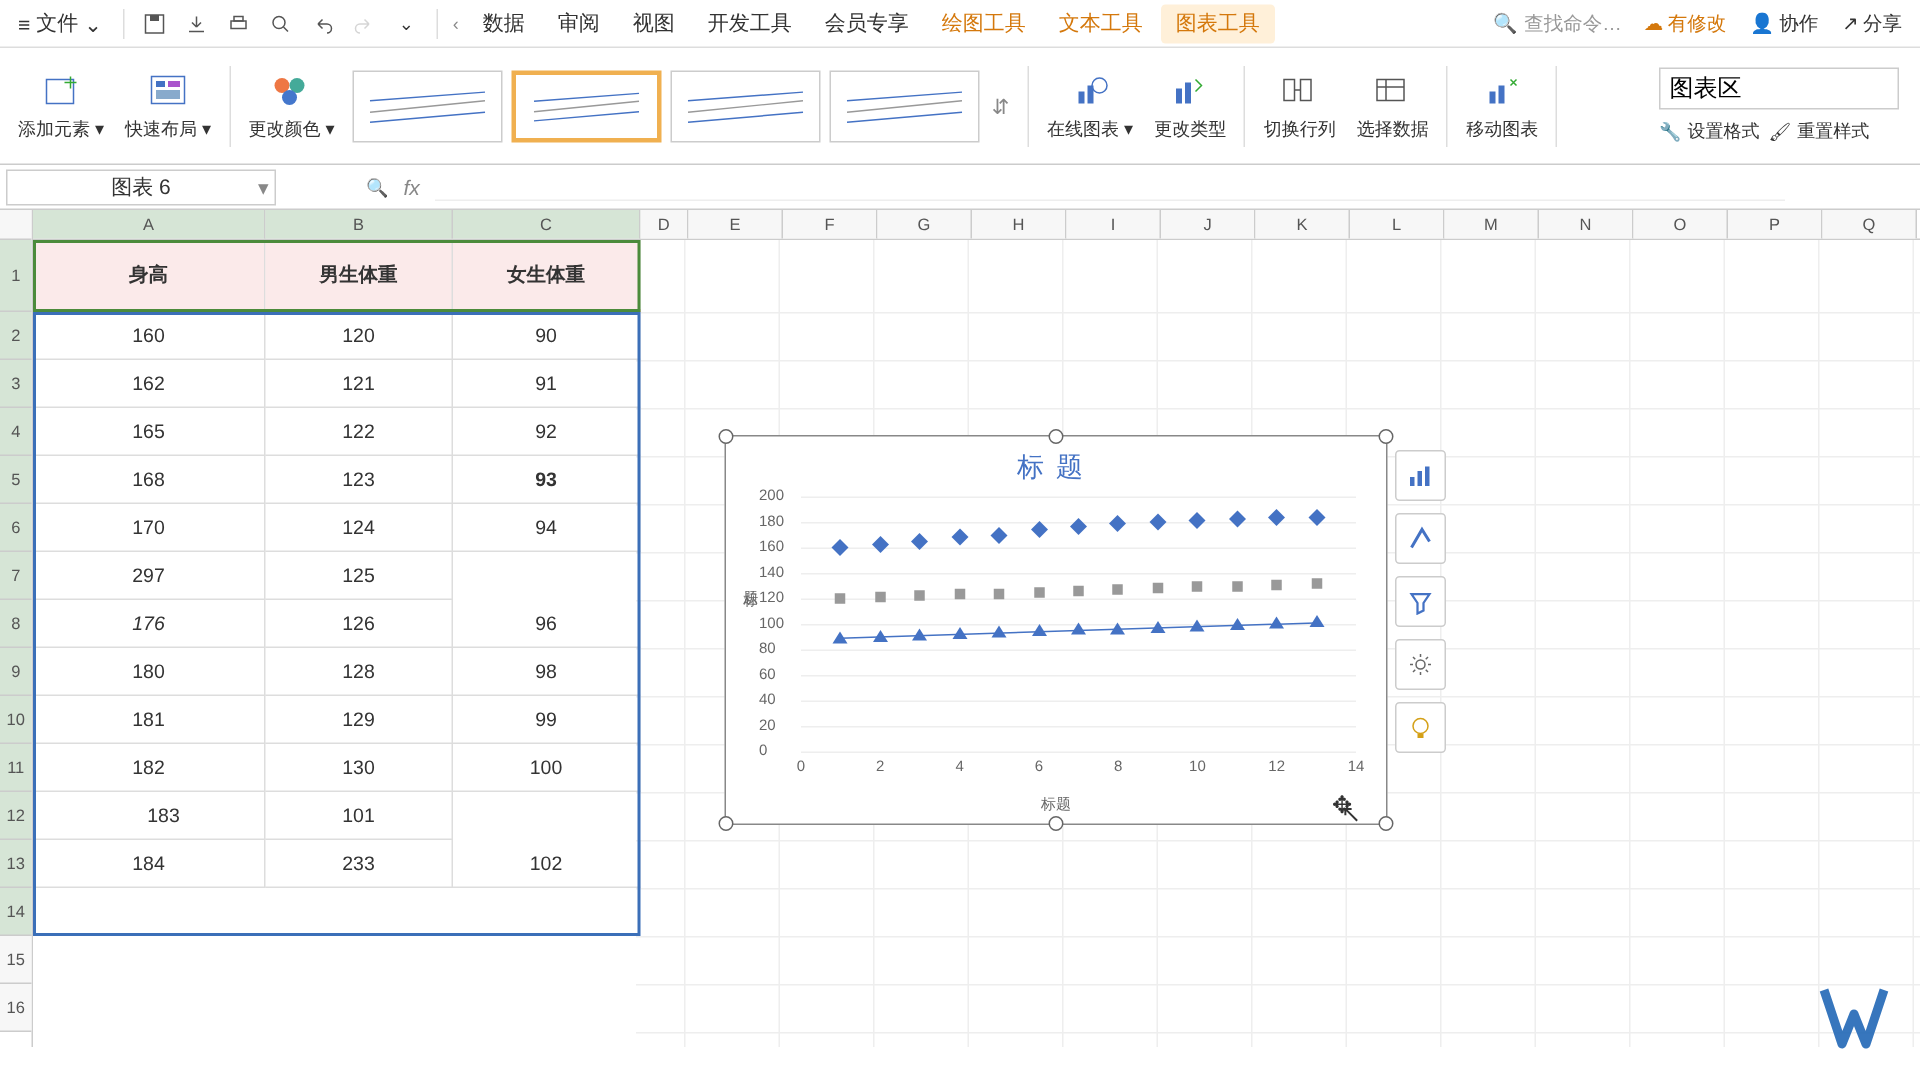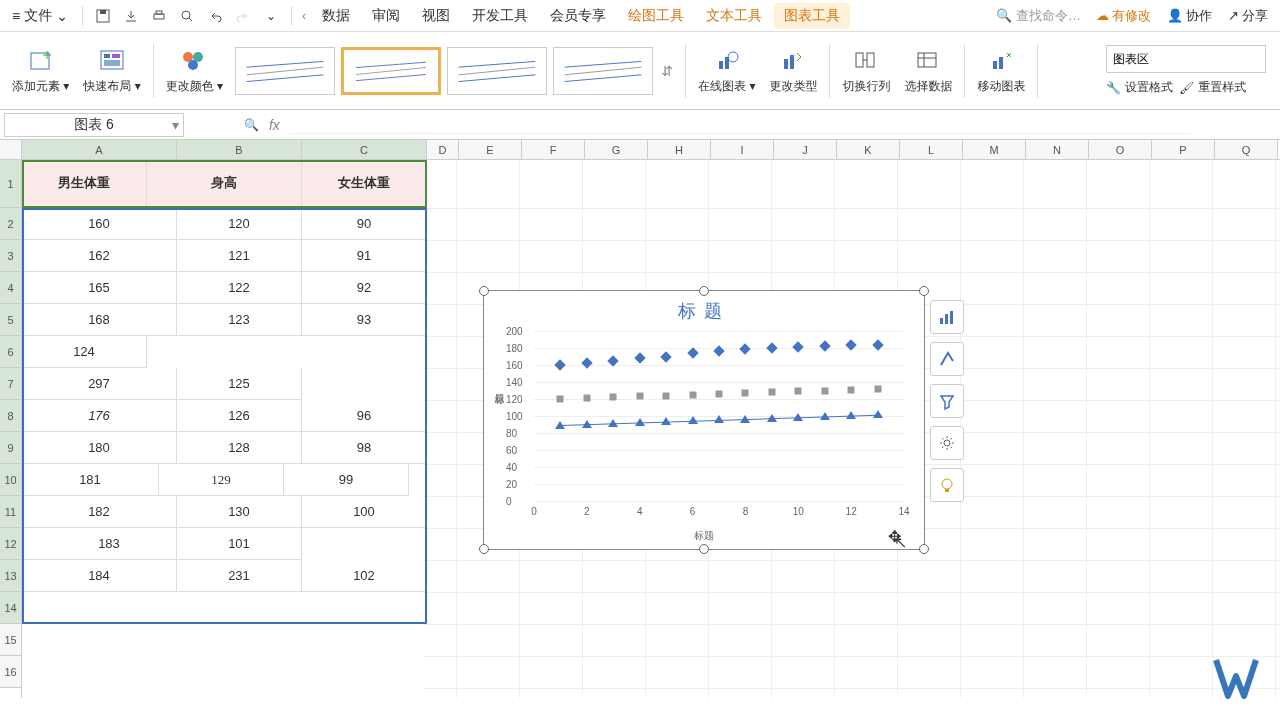--- a/index.html
+++ b/index.html
@@ -17,21 +17,21 @@
 .ribbon{height:78px;display:flex;align-items:center;border-bottom:1px solid #ccc;padding:0 6px;gap:2px;}
 .ribbon .rbtn{display:flex;flex-direction:column;align-items:center;justify-content:center;padding:4px 6px;cursor:pointer;font-size:12px;gap:2px;min-width:58px;}
 .ribbon .rbtn .ric{width:30px;height:30px;display:flex;align-items:center;justify-content:center;}
 .ribbon .vsep{width:1px;height:54px;background:#ddd;margin:0 4px;}
 .style-gallery{display:flex;gap:6px;align-items:center;padding:0 4px;}
 .style-thumb{width:100px;height:48px;border:1px solid #ccc;background:#fff;position:relative;cursor:pointer;}
 .style-thumb.sel{border:3px solid #f0b050;}
 .gallery-exp{width:16px;height:48px;display:flex;align-items:center;justify-content:center;color:#888;cursor:pointer;font-size:14px;}
 .ribbon-right{margin-left:auto;display:flex;flex-direction:column;gap:6px;padding-right:8px;}
 .ribbon-right .row{display:flex;align-items:center;gap:6px;}
-.ribbon-right input{width:160px;height:22px;border:1px solid #ccc;padding:13px 6px;font-size:12px;}
+.ribbon-right input{width:160px;height:22px;border:1px solid #ccc;padding:13px 6px;font-size:16px;}
 .ribbon-right .smbtn{display:flex;align-items:center;gap:4px;font-size:12px;cursor:pointer;}
 .namebox-row{height:30px;display:flex;align-items:center;border-bottom:1px solid #ccc;}
 .namebox{width:180px;height:24px;border:1px solid #ccc;margin-left:4px;display:flex;align-items:center;justify-content:center;font-size:14px;position:relative;}
 .namebox .dd{position:absolute;right:4px;color:#888;}
 .fx-area{display:flex;align-items:center;margin-left:60px;gap:10px;}
 .fx-area .fx{font-style:italic;color:#888;font-size:14px;}
 .fx-area .fxline{width:900px;height:18px;border-bottom:1px solid #eee;}
 .sheet{position:relative;display:flex;height:558px;}
 .rowhdrs{width:22px;border-right:1px solid #ccc;}
 .rowhdr{height:32px;border-bottom:1px solid #ccc;display:flex;align-items:center;justify-content:center;font-size:11px;color:#555;background:#f7f7f7;}
@@ -360,78 +360,80 @@
         <div class="hrow" style="top: 336px;"></div>
         <div class="hrow" style="top: 368px;"></div>
         <div class="hrow" style="top: 400px;"></div>
         <div class="hrow" style="top: 432px;"></div>
         <div class="hrow" style="top: 464px;"></div>
         <div class="hrow" style="top: 496px;"></div>
         <div class="hrow" style="top: 528px;"></div>
       </div>
     <div class="cells" id="cells">
         <div class="datarow th">
+          <div class="cell" style="width: 155px;">身高</div>
           <div class="cell" style="width: 125px;">男生体重</div>
-          <div class="cell" style="width: 155px;">身高</div>
           <div class="cell" style="width: 125px;">女生体重</div>
         </div>
         <div class="datarow">
           <div class="cell" style="width: 155px;">160</div>
           <div class="cell" style="width: 125px;">120</div>
           <div class="cell" style="width: 125px;">90</div>
         </div>
         <div class="datarow">
           <div class="cell" style="width: 155px;">162</div>
           <div class="cell" style="width: 125px;">121</div>
           <div class="cell" style="width: 125px;">91</div>
         </div>
         <div class="datarow">
           <div class="cell" style="width: 155px;">165</div>
           <div class="cell" style="width: 125px;">122</div>
           <div class="cell" style="width: 125px;">92</div>
         </div>
         <div class="datarow">
           <div class="cell" style="width: 155px;">168</div>
           <div class="cell" style="width: 125px;">123</div>
-          <div class="cell" style="width: 125px;">93</div>
-        </div>
-        <div class="datarow">
+          <div class="cell" style="width: 125px; font-weight: bold;">93</div>
+        </div>
+        <div class="datarow">
+          <div class="cell" style="width: 155px;">170</div>
           <div class="cell" style="width: 125px;">124</div>
+          <div class="cell" style="width: 125px;">94</div>
         </div>
         <div class="datarow">
           <div class="cell" style="width: 155px;">297</div>
           <div class="cell" style="width: 125px;">125</div>
         </div>
         <div class="datarow">
           <div class="cell" style="width: 155px; font-style: italic;">176</div>
           <div class="cell" style="width: 125px;">126</div>
           <div class="cell" style="width: 125px;">96</div>
         </div>
         <div class="datarow">
           <div class="cell" style="width: 155px;">180</div>
           <div class="cell" style="width: 125px;">128</div>
           <div class="cell" style="width: 125px;">98</div>
         </div>
         <div class="datarow">
-          <div class="cell" style="width: 137px;">181</div>
-          <div class="cell" style="width: 125px; font-family: Liberation Serif, serif;">129</div>
+          <div class="cell" style="width: 155px;">181</div>
+          <div class="cell" style="width: 125px;">129</div>
           <div class="cell" style="width: 125px;">99</div>
         </div>
         <div class="datarow">
           <div class="cell" style="width: 155px;">182</div>
           <div class="cell" style="width: 125px;">130</div>
           <div class="cell" style="width: 125px;">100</div>
         </div>
         <div class="datarow">
           <div class="cell" style="width: 155px; padding-left: 20px;">183</div>
           <div class="cell" style="width: 125px;">101</div>
         </div>
         <div class="datarow">
           <div class="cell" style="width: 155px;">184</div>
-          <div class="cell" style="width: 125px;">231</div>
+          <div class="cell" style="width: 125px;">233</div>
           <div class="cell" style="width: 125px;">102</div>
         </div>
       </div>
     <div class="sel-border" style="left:0px;top:20px;width:405px;height:48px;"></div>
     <div class="sel-border blue" style="left:0px;top:68px;width:405px;height:416px;"></div>
   </div>
 </div>
 
 <div class="chart-obj">
   <div class="chart-title">标题</div>

